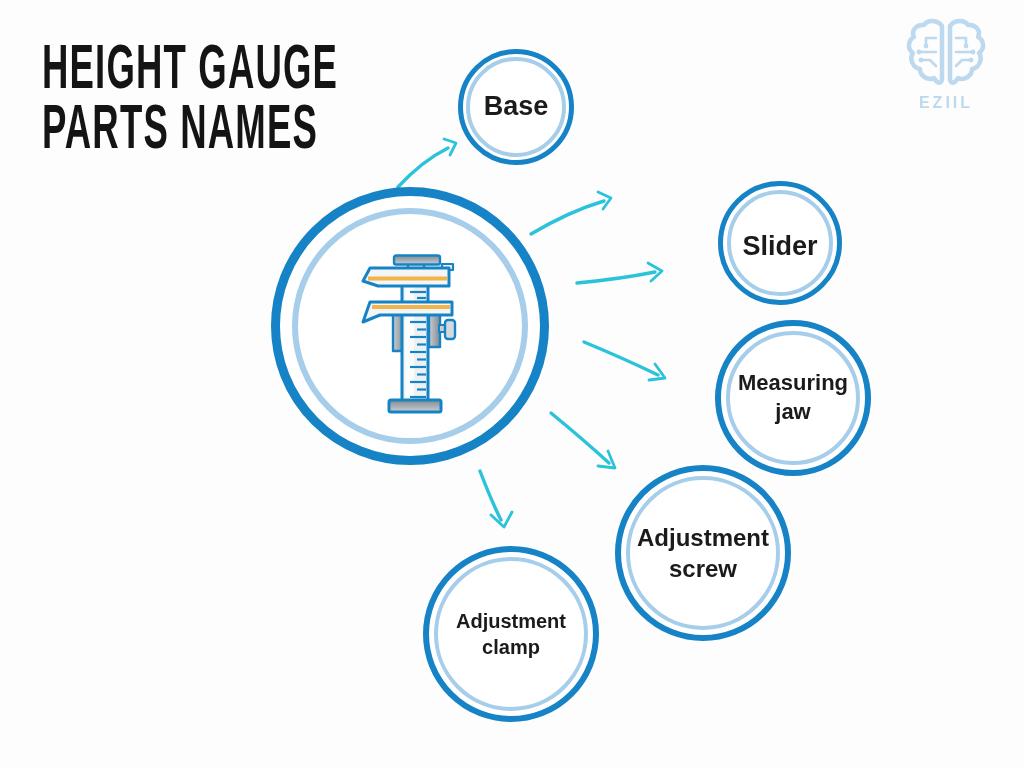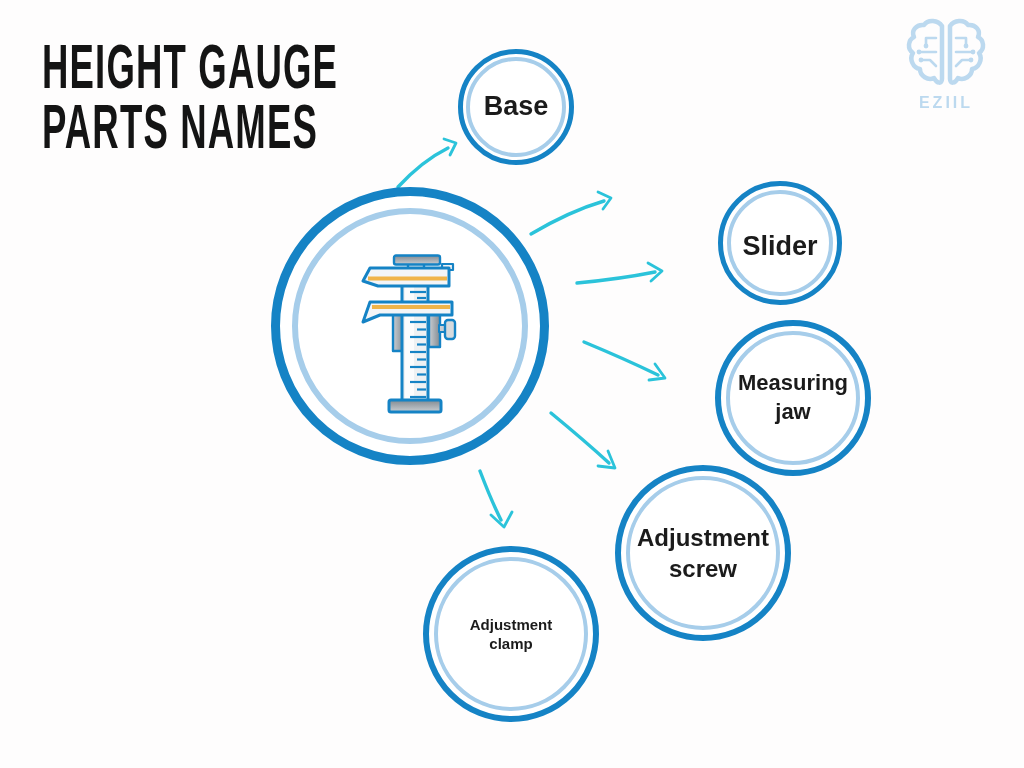--- a/index.html
+++ b/index.html
@@ -59,21 +59,21 @@
   .part-slider .inner{inset:4px;border-width:4px;}
   .part-slider .label{font-size:27px;margin-top:8px;}
   .part-measuring-jaw{left:715px;top:320px;width:156px;height:156px;border-width:6px;}
   .part-measuring-jaw .inner{inset:5px;border-width:4px;}
   .part-measuring-jaw .label{font-size:22px;}
   .part-adjustment-screw{left:615px;top:465px;width:176px;height:176px;border-width:6px;}
   .part-adjustment-screw .inner{inset:5px;border-width:4px;}
   .part-adjustment-screw .label{font-size:24px;}
   .part-adjustment-clamp{left:423px;top:546px;width:176px;height:176px;border-width:6px;}
   .part-adjustment-clamp .inner{inset:5px;border-width:4px;}
-  .part-adjustment-clamp .label{font-size:15px;}
+  .part-adjustment-clamp .label{font-size:20px;}
   
   .arrows{position:absolute;left:0;top:0;pointer-events:none;}
   .arrow{stroke:var(--arrow);stroke-width:3.4;fill:none;stroke-linecap:round;}
   .arrowhead-path{stroke:var(--arrow);stroke-width:2.8;fill:none;stroke-linecap:round;stroke-linejoin:round;}
   
   .gauge-icon{position:absolute;left:356px;top:252px;}
   .g-stroke{stroke:var(--ring-outer);stroke-linejoin:round;}
   .logo-stroke{stroke:var(--logo);fill:none;stroke-linecap:round;stroke-linejoin:round;}
 </style>
 </head>

